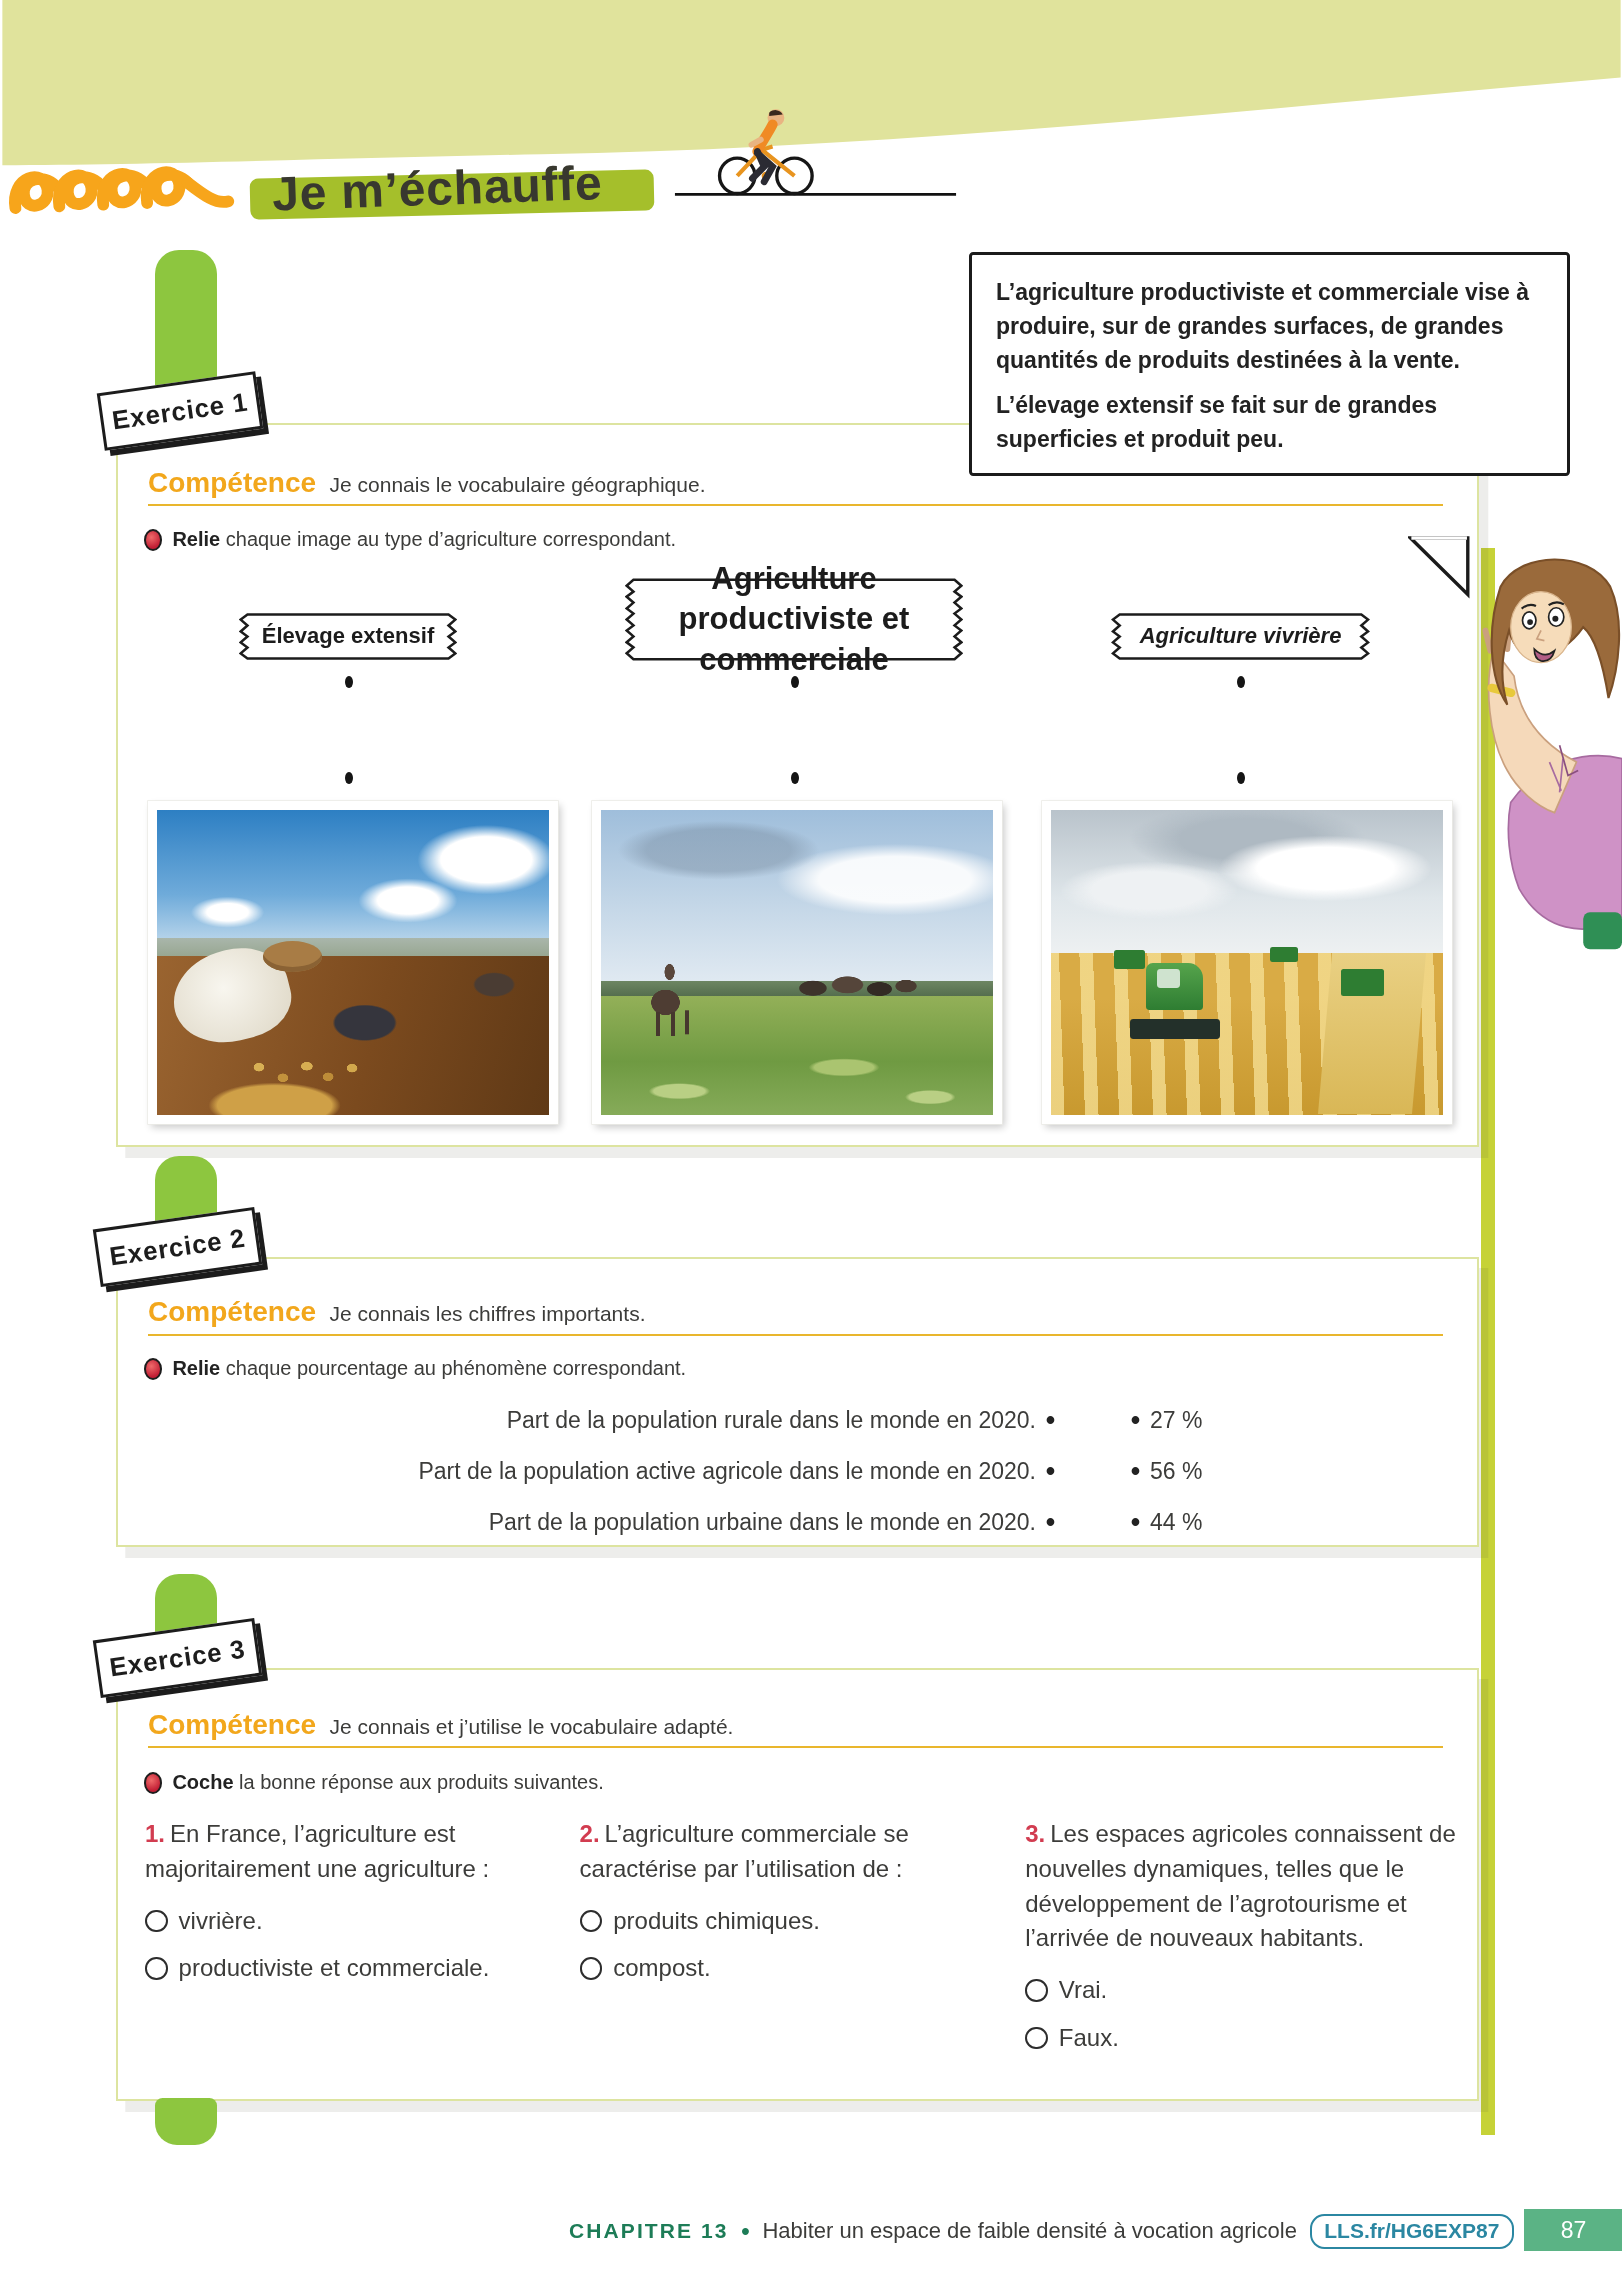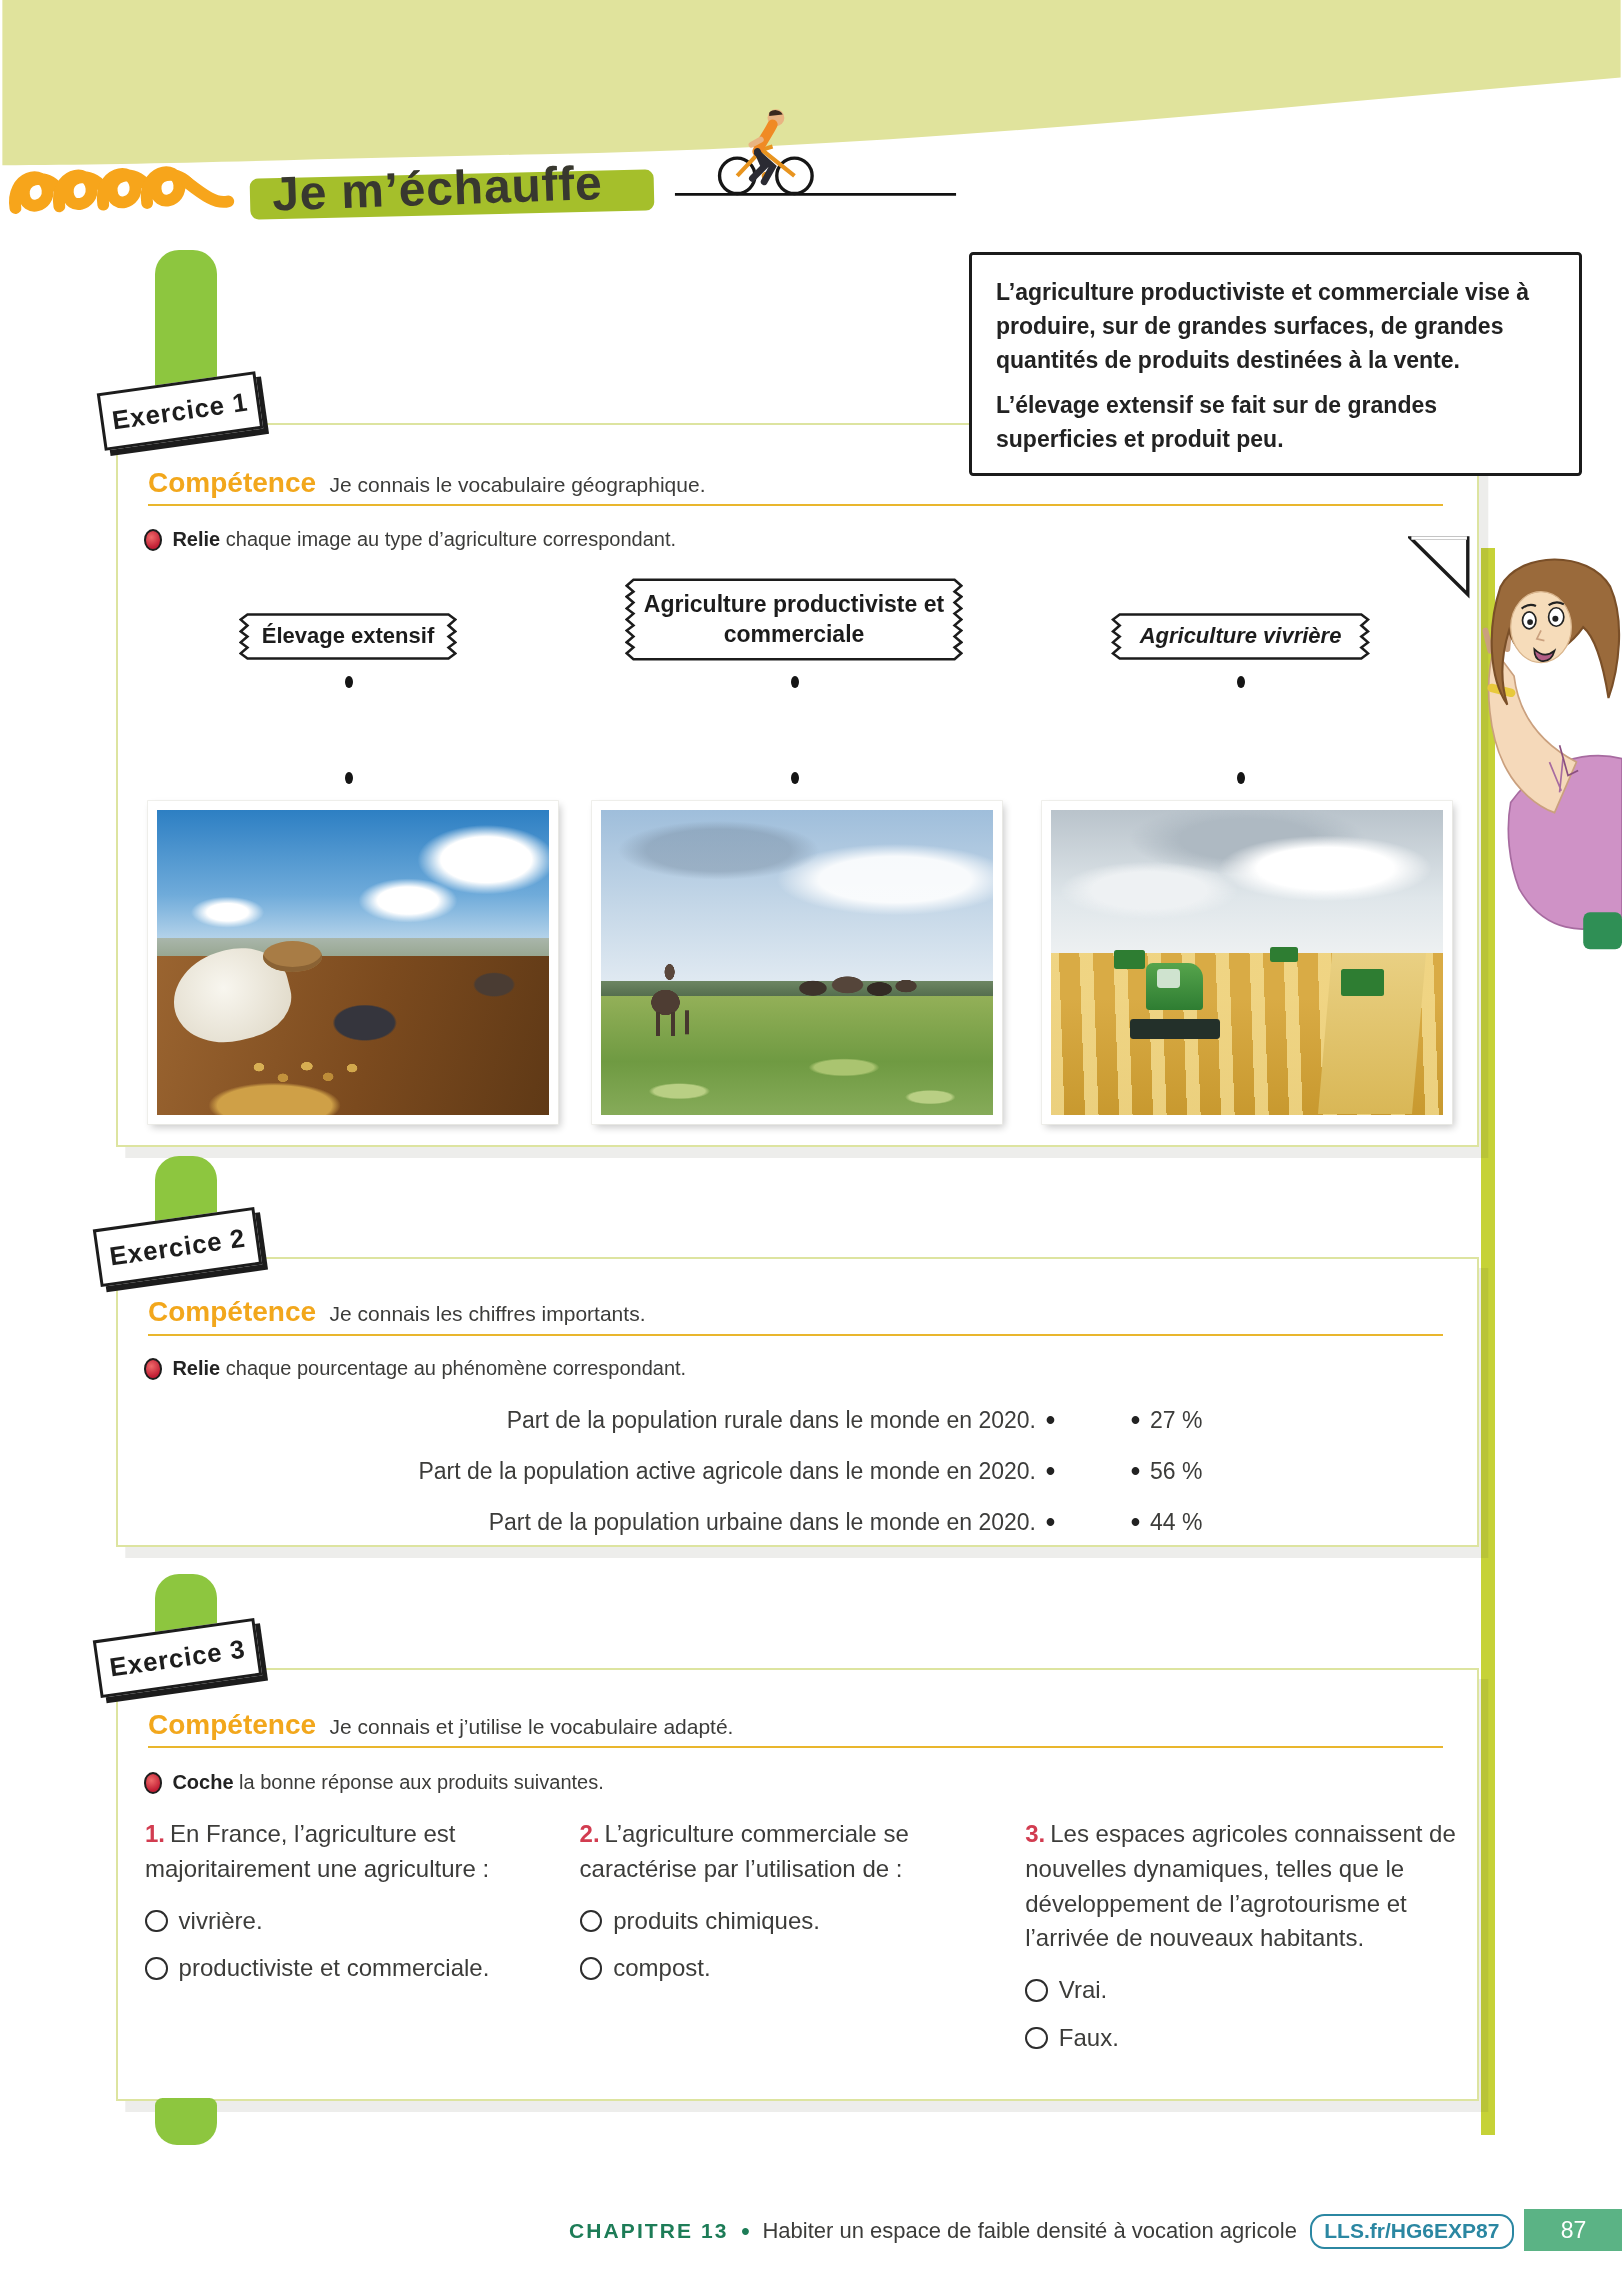--- a/index.html
+++ b/index.html
@@ -6,21 +6,21 @@
   .page{position:relative;width:1623px;height:2295px;background:#fff;overflow:hidden;
         font-family:"Liberation Sans",sans-serif;color:#3c3c3a;}
   .abs{position:absolute;}
 
   
   .title-band{position:absolute;left:250px;top:174px;width:404px;height:41px;
               background:#a5bf2b;border-radius:8.5px;transform:rotate(-1.3deg);}
   .page-title{position:absolute;left:272px;top:128px;width:372px;font-size:48px;font-weight:bold;
               color:#38382f;letter-spacing:0.8px;transform:rotate(-2deg);}
   .bubble{position:absolute;left:969px;top:252px;width:561px;background:#fff;
-          border:3.4px solid #1b1b1b;border-radius:4.2px;padding:20px 22px 17px 24px;
+          border:3.4px solid #1b1b1b;border-radius:4.2px;padding:20px 10px 17px 24px;
           font-size:23px;line-height:1.48;font-weight:bold;color:#222;z-index:5;}
   .bubble p{margin:0 0 11px 0;}
   .bubble p:last-child{margin:0;}
   .bubble-tail{position:absolute;left:1408px;top:536px;z-index:6;}
 
   
   .lime-bar{position:absolute;left:1481px;top:548px;width:14.4px;height:1587px;background:#c6d237;}
 
   
   .ex-tab{position:absolute;left:155px;width:62px;background:#8dc63f;border-radius:24px 24px 7.6px 7.6px;}
@@ -207,21 +207,21 @@
     <span class="task-bullet"></span>
     <span><span class="task-verb">Relie</span><span> chaque image au type d’agriculture correspondant.</span></span>
   </div>
 
   <div class="ticket" style="left:239px;top:612px;width:218px;height:49px;font-size:22px;">
     <svg width="218" height="49" viewBox="0 0 258 58">
         <path d="M10,3 L248,3 L256,9 L248,16 L256,23 L248,29 L256,36 L248,42 L256,49 L248,55 L10,55 L2,49 L10,42 L2,36 L10,29 L2,23 L10,16 L2,9 Z" fill="#fff" stroke="#1c1c1c" stroke-width="3"></path>
       </svg>
     <span>Élevage extensif</span>
   </div>
-  <div class="ticket" style="left:625px;top:577px;width:338px;height:85px;font-size:23px;">
+  <div class="ticket" style="left:625px;top:577px;width:338px;height:85px;font-size:31px;">
     <svg width="338" height="85" viewBox="0 0 400 100">
         <path d="M10,3 L390,3 L398,10 L390,17 L398,23 L390,30 L398,37 L390,43 L398,50 L390,57 L398,63 L390,70 L398,77 L390,83 L398,90 L390,97 L10,97 L2,90 L10,83 L2,77 L10,70 L2,63 L10,57 L2,50 L10,43 L2,37 L10,30 L2,23 L10,17 L2,10 Z" fill="#fff" stroke="#1c1c1c" stroke-width="3"></path>
       </svg>
     <span>Agriculture productiviste et commerciale</span>
   </div>
   <div class="ticket" style="left:1111px;top:612px;width:259px;height:49px;font-size:22px;font-style:italic;">
     <svg width="259" height="49" viewBox="0 0 306 58">
         <path d="M10,3 L296,3 L304,9 L296,16 L304,23 L296,29 L304,36 L296,42 L304,49 L296,55 L10,55 L2,49 L10,42 L2,36 L10,29 L2,23 L10,16 L2,9 Z" fill="#fff" stroke="#1c1c1c" stroke-width="3"></path>
       </svg>
     <span>Agriculture vivrière</span>

